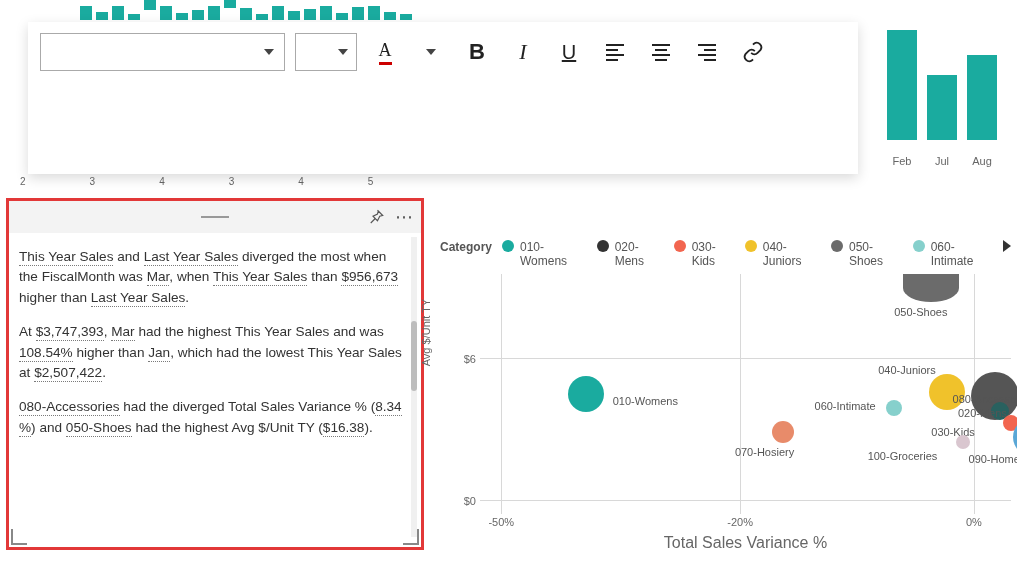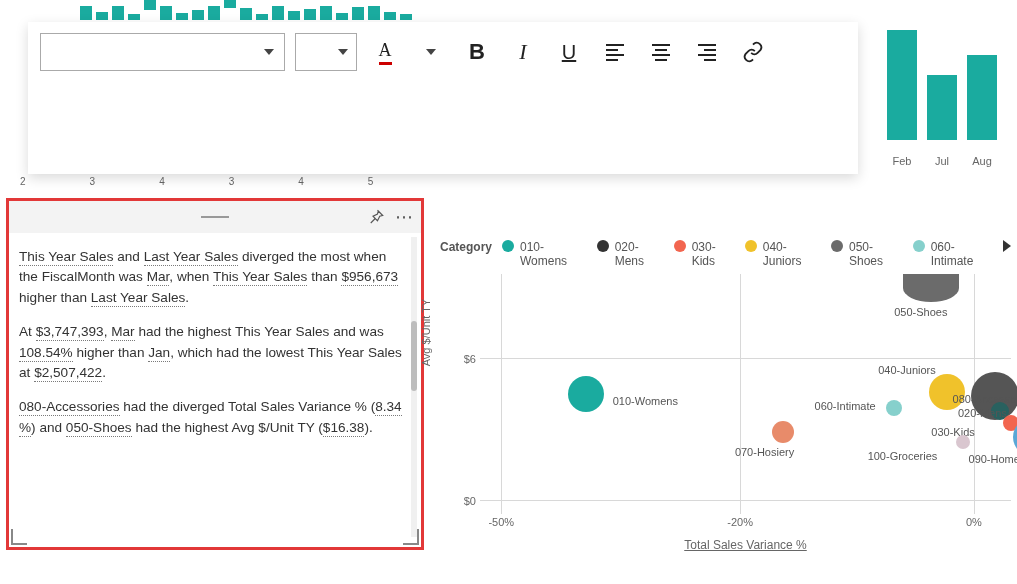--- a/index.html
+++ b/index.html
@@ -61,21 +61,21 @@
 .legend { display:flex; align-items:flex-start; gap:6px; font-size:12px; color:#555; flex-wrap:nowrap; margin-bottom:6px; }
 .legend .lab { font-weight:600; margin-right:4px; }
 .legend .dot { width:12px; height:12px; border-radius:50%; }
 .legend .arrow { width:0; height:0; border-top:6px solid transparent; border-bottom:6px solid transparent; border-left:8px solid #333; margin-left:auto; cursor:pointer; }
 .plot { position:relative; height:240px; margin-left:40px; }
 .yaxis { position:absolute; left:-38px; top:0; bottom:0; width:34px; }
 .yaxis .tick { position:absolute; right:0; font-size:11px; color:#666; }
 .ylabel { position:absolute; left:-54px; top:50%; transform:rotate(-90deg) translateX(50%); transform-origin:left; font-size:11px; color:#666; }
 .xaxis { position:absolute; left:0; right:0; bottom:-18px; height:16px; }
 .xaxis .xtick { position:absolute; font-size:11px; color:#666; transform:translateX(-50%); }
-.xlabel { position:absolute; left:50%; bottom:-38px; transform:translateX(-50%); font-size:12px; color:#666;text-decoration:underline; }
+.xlabel { position:absolute; left:50%; bottom:-38px; transform:translateX(-50%); font-size:16px; color:#666; }
 .grid-v { position:absolute; top:0; bottom:0; border-left:1px solid #d8d8d8; }
 .grid-h { position:absolute; left:0; right:0; border-top:1px solid #d8d8d8; }
 .bub { position:absolute; border-radius:50%; transform:translate(-50%,-50%); }
 .bub.half { border-top-left-radius:0; border-top-right-radius:0; transform:translate(-50%,0); }
 .blabel { position:absolute; font-size:11px; color:#555; white-space:nowrap; transform:translateY(-50%); }
 
 
 .c010{ background:#1AAB9F; } .c030{ background:#f2654f; }
 .c040{ background:#f0c22b; } .c050{ background:#6b6b6b; } .c060{ background:#86d0cc; }
 .c070{ background:#e88b6a; } .c090{ background:#5aa7d6; }

